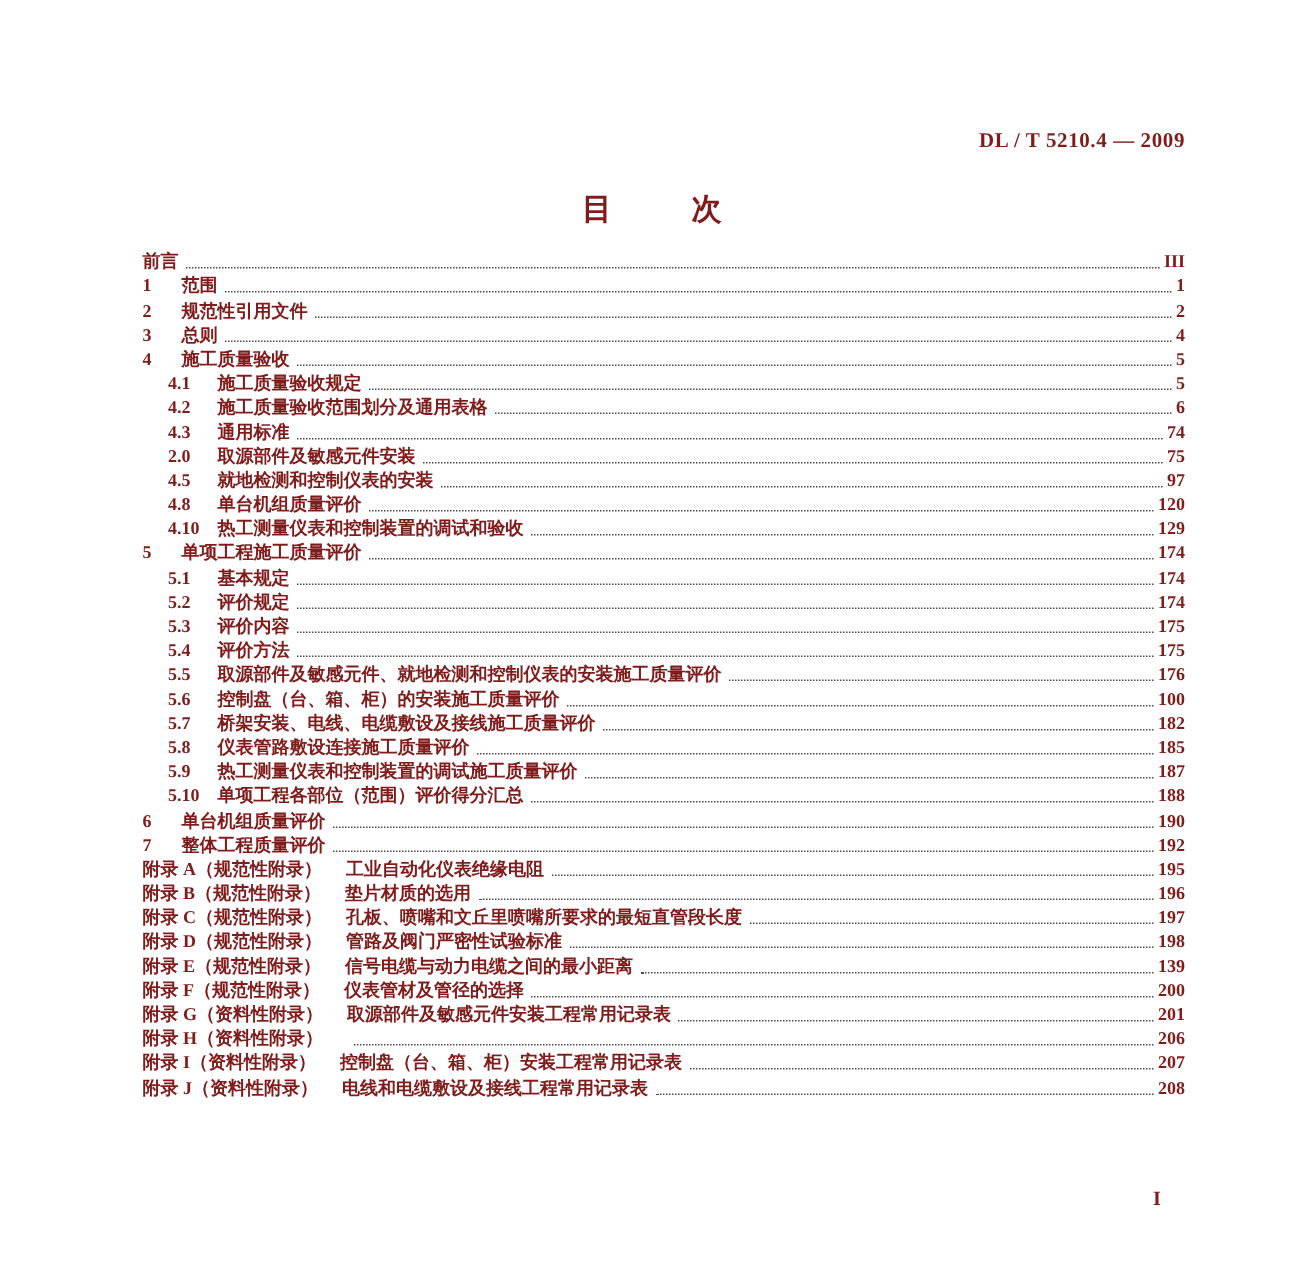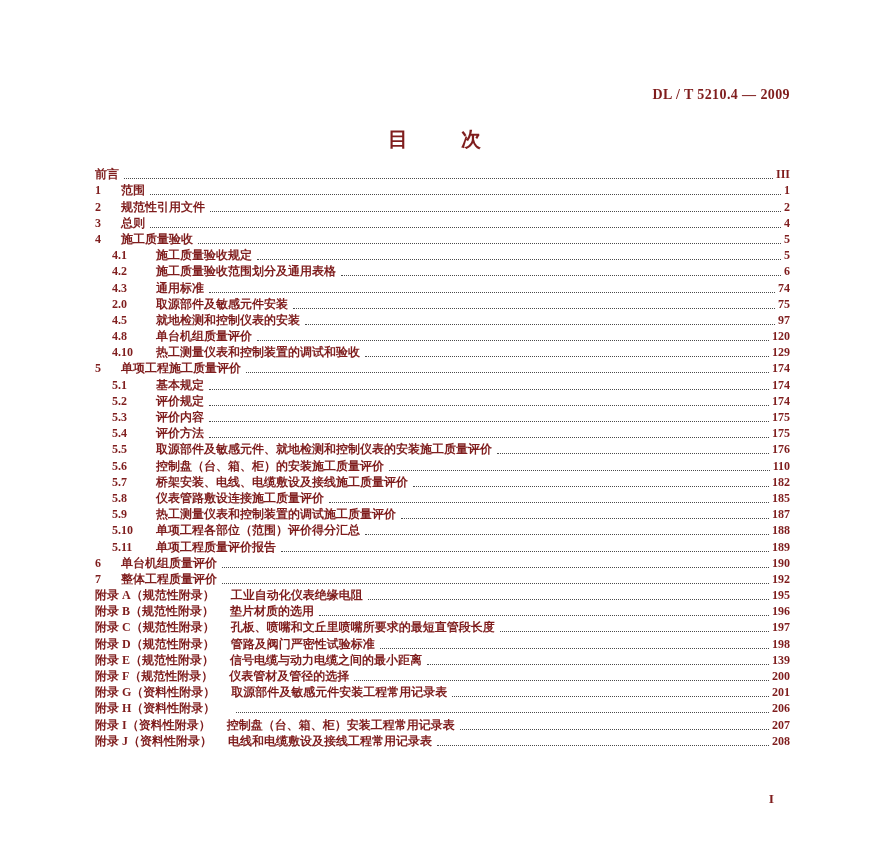--- a/index.html
+++ b/index.html
@@ -72,21 +72,21 @@
   
   .toc-row.front .label { font-weight: 700; }
   .toc-row.chapter { font-weight: 700; }
   .toc-row.chapter .num {
     min-width: 13px;
     margin-right: 13px;
   }
   .toc-row.section { padding-left: 17px; }
   .toc-row.section .num {
     min-width: 28px;
-    margin-right: 16px;
+    margin-right: 5px;
   }
   .toc-row.appendix { font-weight: 700; }
   .toc-row.appendix .num {
     margin-right: 16px;
   }
   .folio {
     position: absolute;
     top: 791px;
     right: 96px;
     font-size: 13.5px;
@@ -208,21 +208,21 @@
       <div class="toc-row section">
     <span class="num">5.5</span>
     <span class="label">取源部件及敏感元件、就地检测和控制仪表的安装施工质量评价</span>
     <span class="dots"></span>
     <span class="pg">176</span>
   </div>
       <div class="toc-row section">
     <span class="num">5.6</span>
     <span class="label">控制盘（台、箱、柜）的安装施工质量评价</span>
     <span class="dots"></span>
-    <span class="pg">110</span>
+    <span class="pg">100</span>
   </div>
       <div class="toc-row section">
     <span class="num">5.7</span>
     <span class="label">桥架安装、电线、电缆敷设及接线施工质量评价</span>
     <span class="dots"></span>
     <span class="pg">182</span>
   </div>
       <div class="toc-row section">
     <span class="num">5.8</span>
     <span class="label">仪表管路敷设连接施工质量评价</span>
@@ -234,26 +234,20 @@
     <span class="label">热工测量仪表和控制装置的调试施工质量评价</span>
     <span class="dots"></span>
     <span class="pg">187</span>
   </div>
       <div class="toc-row section">
     <span class="num">5.10</span>
     <span class="label">单项工程各部位（范围）评价得分汇总</span>
     <span class="dots"></span>
     <span class="pg">188</span>
   </div>
-      <div class="toc-row section">
-    <span class="num">5.11</span>
-    <span class="label">单项工程质量评价报告</span>
-    <span class="dots"></span>
-    <span class="pg">189</span>
-  </div>
       <div class="toc-row chapter">
     <span class="num">6</span>
     <span class="label">单台机组质量评价</span>
     <span class="dots"></span>
     <span class="pg">190</span>
   </div>
       <div class="toc-row chapter">
     <span class="num">7</span>
     <span class="label">整体工程质量评价</span>
     <span class="dots"></span>

